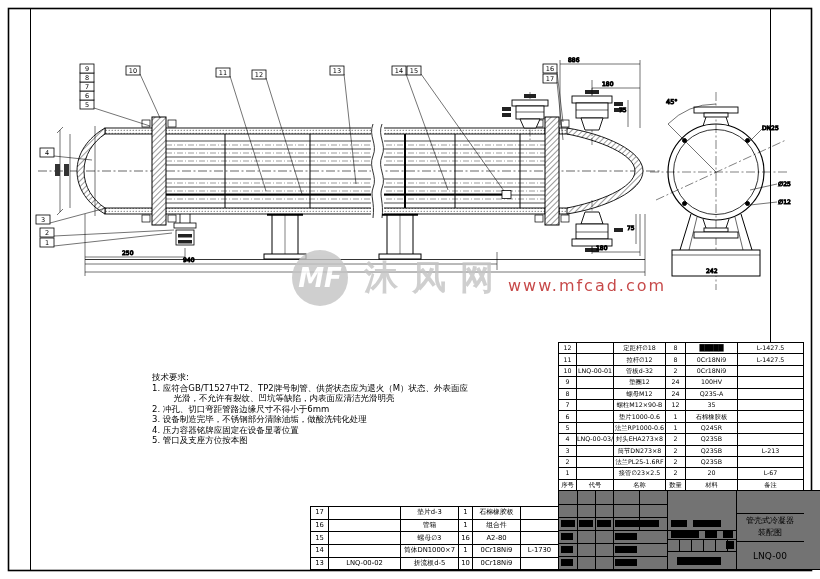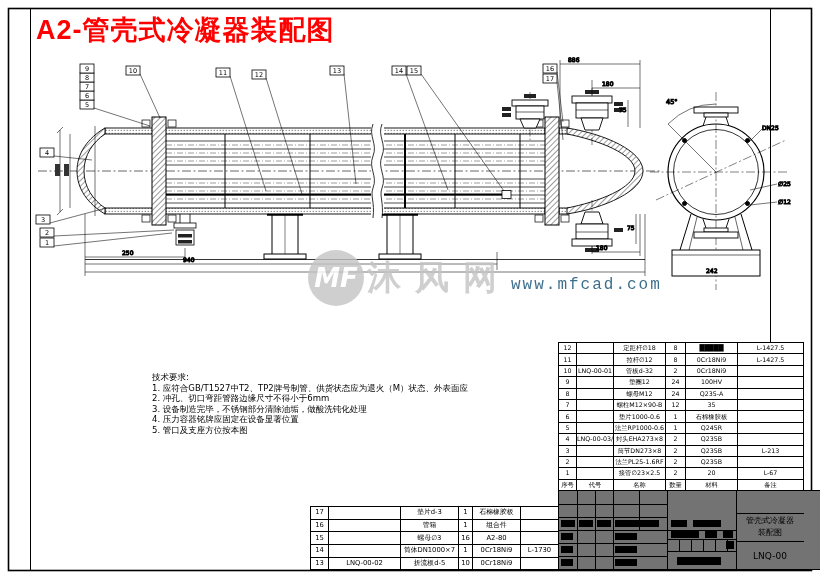--- a/index.html
+++ b/index.html
@@ -3,28 +3,28 @@
 <meta charset="utf-8">
 <style>
   html,body{margin:0;padding:0;background:#ffffff;}
   #sheet{position:relative;width:820px;height:579px;background:#fff;overflow:hidden;
          font-family:"DejaVu Sans",sans-serif;color:#000;}
   #cad{position:absolute;left:0;top:0;z-index:1;}
   #sheet-title{position:absolute;left:36px;top:12px;z-index:4;color:#ff0000;
         font-weight:bold;font-size:27px;letter-spacing:1px;
         font-family:"Liberation Sans","DejaVu Sans",sans-serif;white-space:nowrap;}
   
-  #watermark{position:absolute;left:308px;top:250px;z-index:3;display:flex;align-items:center;
-        gap:3px;opacity:.8;}
+  #watermark{position:absolute;left:292px;top:250px;z-index:3;display:flex;align-items:center;
+        gap:16px;opacity:.8;}
   .wm-logo{width:56px;height:56px;border-radius:50%;background:#c4c4c4;color:#fff;
         display:flex;align-items:center;justify-content:center;font-weight:bold;
         font-style:italic;font-size:26px;}
   .wm-col{display:flex;flex-direction:row;align-items:flex-start;}
   .wm-name{font-size:34px;font-weight:bold;color:#c4c4c4;letter-spacing:14px;line-height:1;}
-  .wm-url{font-size:16px;color:#0c4a6e;letter-spacing:2px;line-height:1.2;margin-top:16px;font-family:Liberation Mono, monospace;}
+  .wm-url{font-size:16px;color:#b91c1c;letter-spacing:2px;line-height:1.2;margin-top:16px;}
   
   #tech{position:absolute;left:152px;top:372px;z-index:4;font-size:8.5px;line-height:10.5px;
         white-space:pre;}
   
   table.bom{position:absolute;z-index:4;border-collapse:collapse;table-layout:fixed;
         background:#fff;}
   table.bom td{border:1px solid #000;padding:0;text-align:center;overflow:hidden;
         white-space:nowrap;}
   #bomRight{left:558px;top:342px;width:245px;font-size:6.3px;}
   #bomRight td{height:10.4px;line-height:10px;}
@@ -317,31 +317,30 @@
         <text x="414" y="73" text-anchor="middle" font-size="6.5">15</text>
         <line x1="557" y1="72" x2="563" y2="122" stroke="#000" stroke-width="0.55"></line>
         <rect x="543" y="64" width="14" height="9" fill="#fff" stroke="#000" stroke-width="0.8"></rect>
         <text x="550" y="71" text-anchor="middle" font-size="6.5">16</text>
         <line x1="557" y1="82" x2="563" y2="140" stroke="#000" stroke-width="0.55"></line>
         <rect x="543" y="74" width="14" height="9" fill="#fff" stroke="#000" stroke-width="0.8"></rect>
         <text x="550" y="81" text-anchor="middle" font-size="6.5">17</text>
       </g>
   </svg>
 
-  <div id="sheet-title">A2-管壳式冷凝器装配图</div>
 
   <div id="watermark">
     <div class="wm-logo">MF</div>
     <div class="wm-col">
       <div class="wm-name">沐风网</div>
       <div class="wm-url">www.mfcad.com</div>
     </div>
   </div>
 
-  <div id="tech"><div>技术要求:</div><div>1. 应符合GB/T1527中T2、TP2牌号制管、供货状态应为退火（M）状态、外表面应</div><div>2. 冲孔、切口弯距管路边缘尺寸不得小于6mm</div><div>3. 设备制造完毕，不锈钢部分清除油垢，做酸洗钝化处理</div><div>4. 压力容器铭牌应固定在设备显著位置</div><div>5. 管口及支座方位按本图</div></div>
+  <div id="tech"><div>技术要求:</div><div>1. 应符合GB/T1527中T2、TP2牌号制管、供货状态应为退火（M）状态、外表面应</div><div>        光滑，不允许有裂纹、凹坑等缺陷，内表面应清洁光滑明亮</div><div>2. 冲孔、切口弯距管路边缘尺寸不得小于6mm</div><div>3. 设备制造完毕，不锈钢部分清除油垢，做酸洗钝化处理</div><div>4. 压力容器铭牌应固定在设备显著位置</div><div>5. 管口及支座方位按本图</div></div>
 
   <table id="bomRight" class="bom">
       <colgroup>
         <col style="width: 18px;">
         <col style="width: 37px;">
         <col style="width: 52px;">
         <col style="width: 20px;">
         <col style="width: 52px;">
         <col style="width: 66px;">
       </colgroup>

